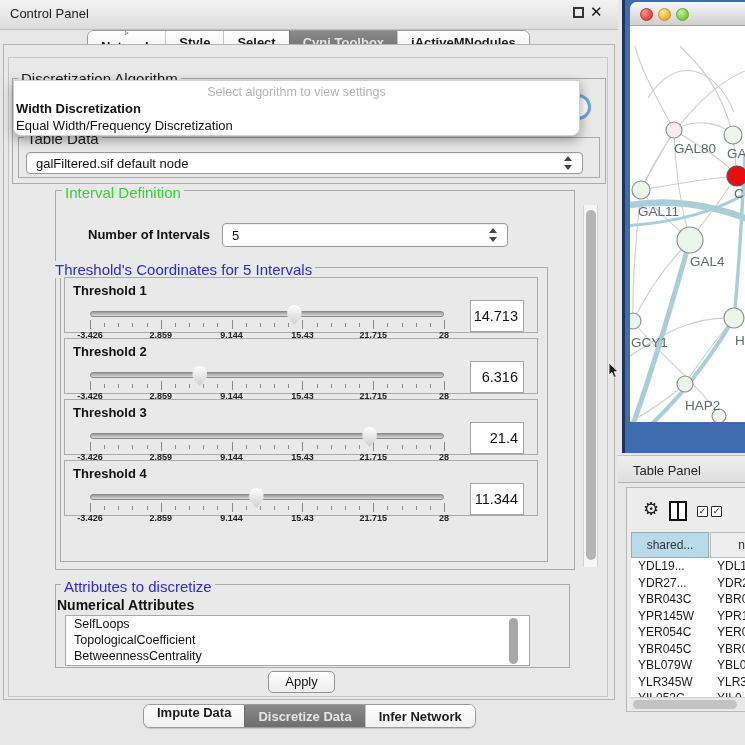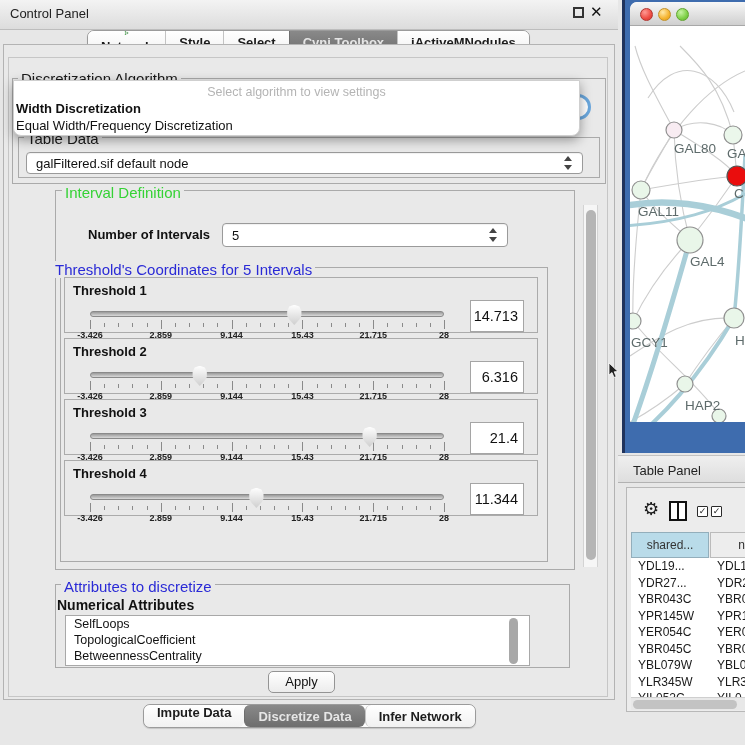--- a/index.html
+++ b/index.html
@@ -17,21 +17,21 @@
 
   
   .segctl { display:inline-flex; border:1px solid #9b9b9b; border-radius:7px; overflow:hidden;
     background:#fcfcfc; height:25px; box-shadow:0 1px 1px rgba(0,0,0,.15); }
   .seg { display:flex; align-items:center; gap:4px; padding:0 13px; font-size:13px; font-weight:600;
     color:#1c1c1c; background:linear-gradient(#ffffff,#f1f1f1); border-left:1px solid #c3c3c3; cursor:default; }
   .seg:first-child { border-left:none;flex-direction:column; }
   .seg.sel { background:linear-gradient(#898989,#6e6e6e); color:#e6e6e6; border-left-color:#6e6e6e; }
   #top-tabs { left:87px; top:30px; }
   #bottom-tabs { left:143px; top:704px; height:24px; }
-  #bottom-tabs .seg { font-size:13px;border-radius:6px; }
+  #bottom-tabs .seg { font-size:13px; }
 
   
   .content-outer { left:3px; top:44px; width:612px; height:656px; background:#e9e9e9; border:1px solid #b3b3b3; }
   .content-inner { left:8px; top:57px; width:600px; height:640px; background:#e9e9e9; border:1px solid #c6c6c6; }
 
   .groupbox { border:1px solid #aaaaaa; background:#e9e9e9; }
   .group-label { position:absolute; font-size:15px; color:#1a1a1a; background:#e9e9e9; padding:0 3px; white-space:nowrap; }
   .label-green { color:#35d235; }
   .label-blue { color:#2a2ad6; }
 

